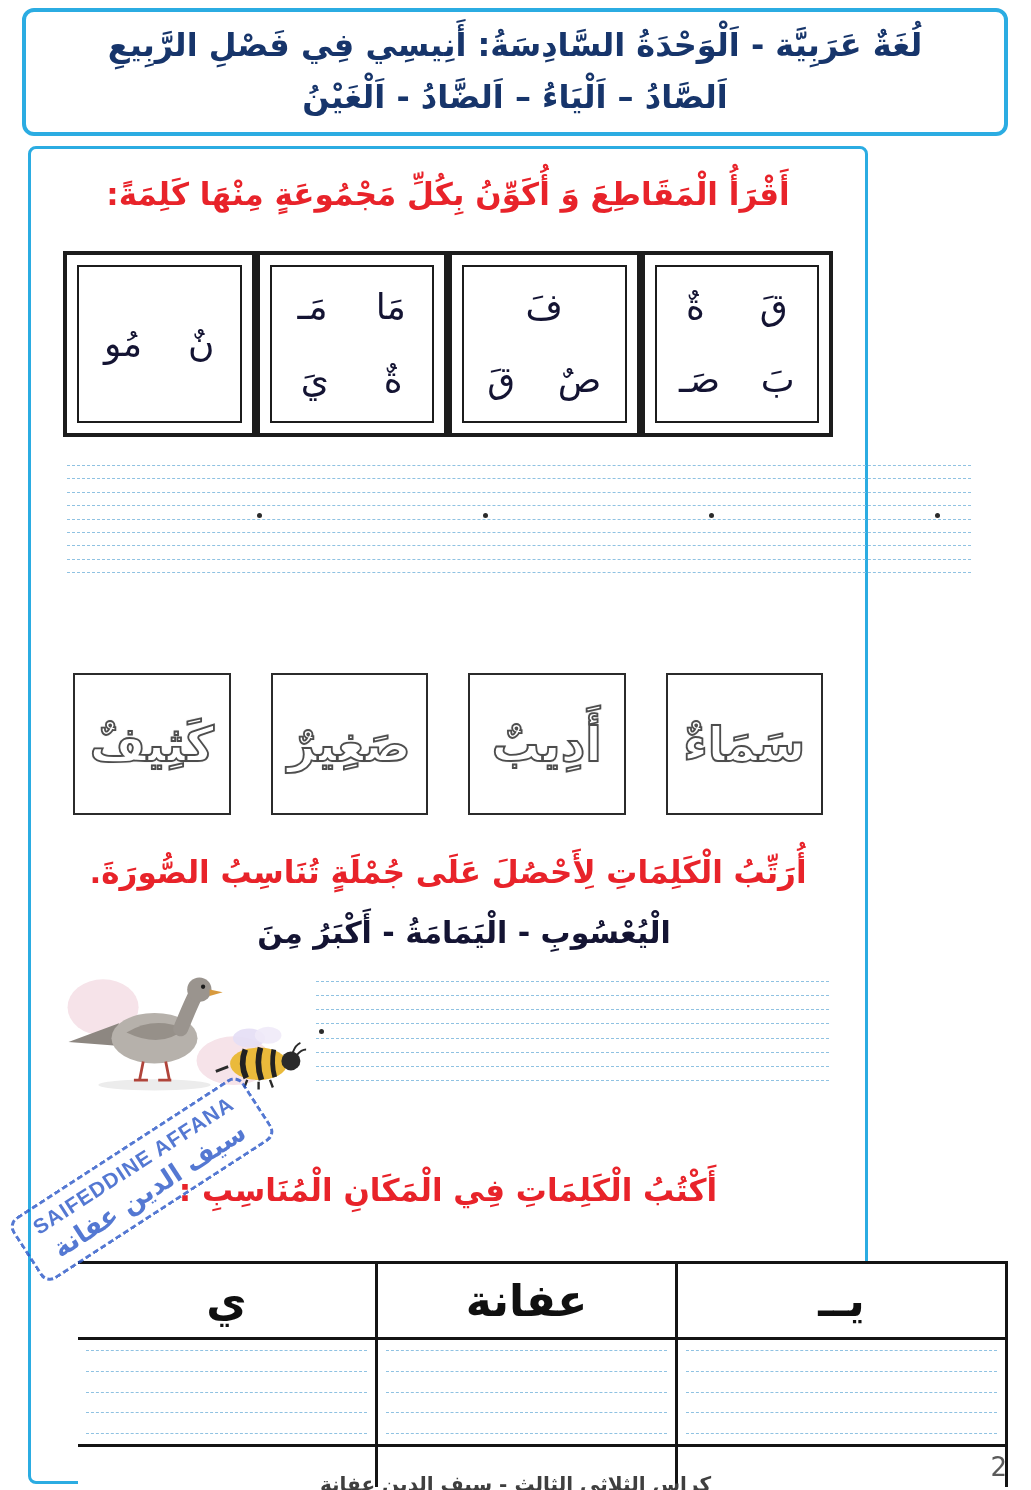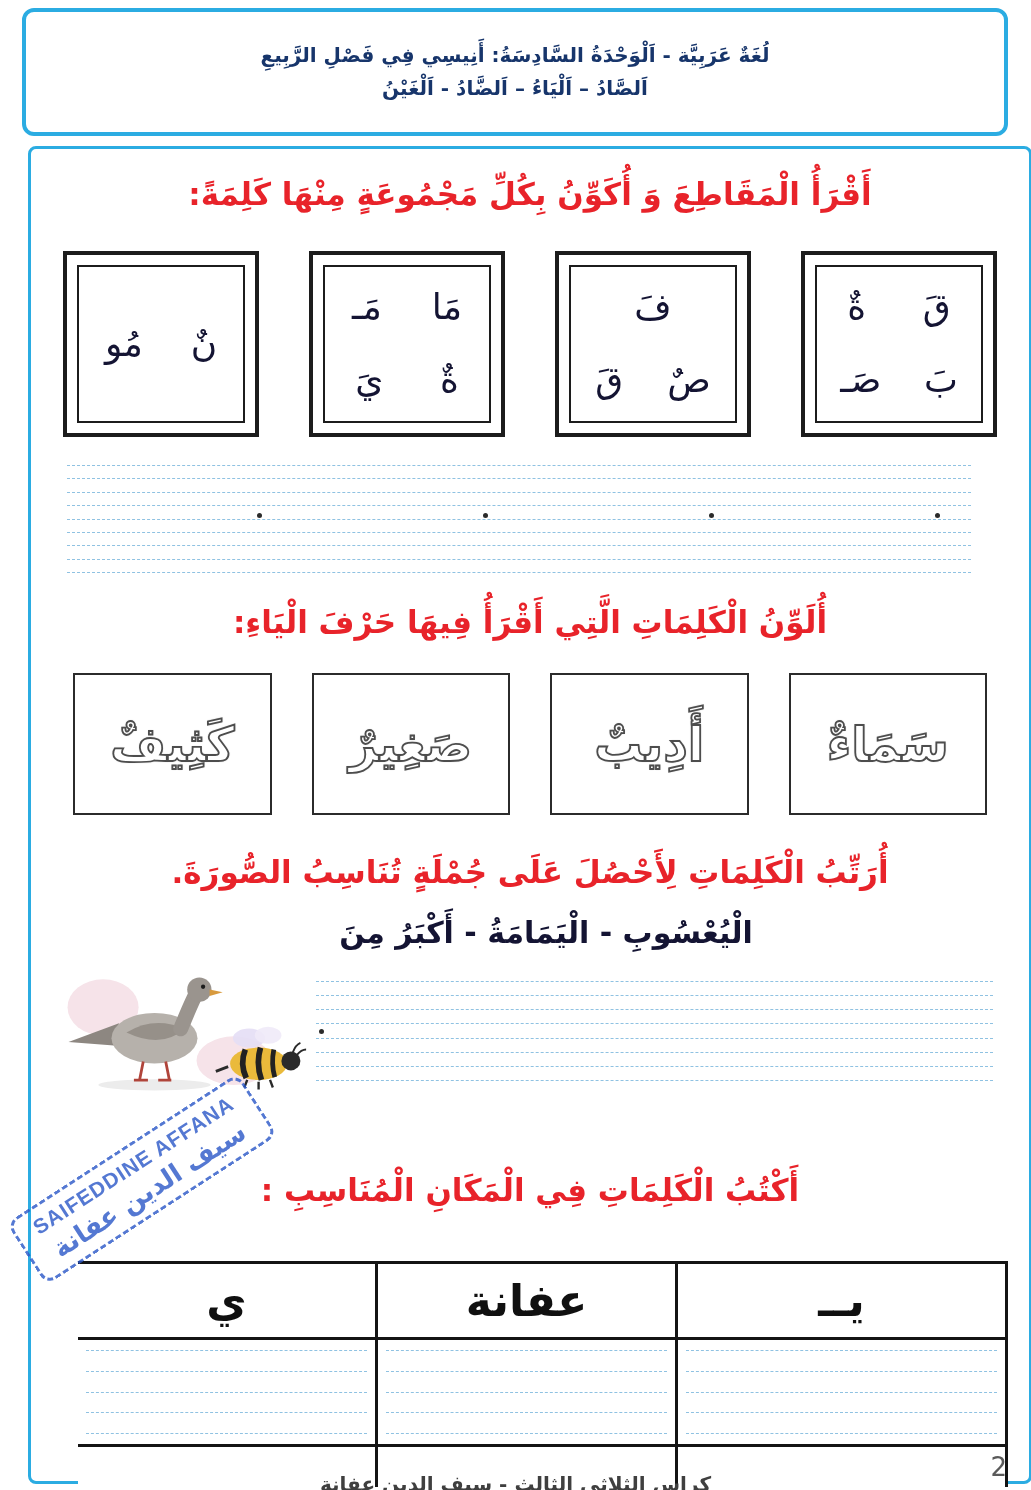--- a/index.html
+++ b/index.html
@@ -6,23 +6,23 @@
     --blue:#2BACE2; --red:#E8232A; --navy:#17356B; --ink:#141433;
     --line:#8FC2E2; --stamp:#2A57C8;
   }
   *{margin:0;padding:0;box-sizing:border-box}
   html,body{background:#fff}
   body{font-family:"DejaVu Sans",sans-serif;direction:rtl}
   .page{position:relative;width:1031px;height:1490px;overflow:hidden;background:#fff;margin:0 auto}
 
   .header-box{position:absolute;left:22px;top:8px;width:986px;height:128px;border:4px solid var(--blue);
     border-radius:12px;display:flex;flex-direction:column;justify-content:center;align-items:center;gap:2px}
-  .header-line{color:var(--navy);font-weight:bold;font-size:20px;line-height:1.55}
-
-  .main-box{position:absolute;left:28px;top:146px;width:1004px;height:1338px;border:3px solid var(--blue);border-radius:8px}
+  .header-line{color:var(--navy);font-weight:bold;font-size:32px;line-height:1.55}
+
+  .main-box{position:absolute;left:28px;top:146px;width:840px;height:1338px;border:3px solid var(--blue);border-radius:8px}
 
   .instruction{position:absolute;left:0;width:100%;text-align:center;color:var(--red);font-weight:bold;font-size:31px;line-height:1.4}
   .ex1-ins{top:24px}
   .ex2-ins{top:452px}
   .ex3-ins{top:702px}
   .ex4-ins{top:1020px}
 
   .frames-row{position:absolute;top:102px;left:32px;right:32px;height:186px;display:flex;justify-content:space-between}
   .frame{width:196px;height:186px;border:4px solid #1c1c1c;background:#fff;padding:10px}
   .frame-inner{height:100%;border:2px solid #1c1c1c;display:flex;flex-direction:column;justify-content:space-around;padding:4px 2px}
@@ -135,21 +135,20 @@
         <i></i>
         <i></i>
         <i></i>
         <i></i>
       <span class="dot" style="left:21%;top:48px"></span>
       <span class="dot" style="left:46%;top:48px"></span>
       <span class="dot" style="left:71%;top:48px"></span>
       <span class="dot" style="left:96%;top:48px"></span>
     </div>
 
-    <div class="instruction ex2-ins">أُلَوِّنُ الْكَلِمَاتِ الَّتِي أَقْرَأُ فِيهَا حَرْفَ الْيَاءِ:</div>
 
     <div class="words-row">
       <div class="word-box">
         <span class="outline-word">سَمَاءٌ</span>
       </div>
       <div class="word-box">
         <span class="outline-word">أَدِيبٌ</span>
       </div>
       <div class="word-box">
         <span class="outline-word">صَغِيرٌ</span>

